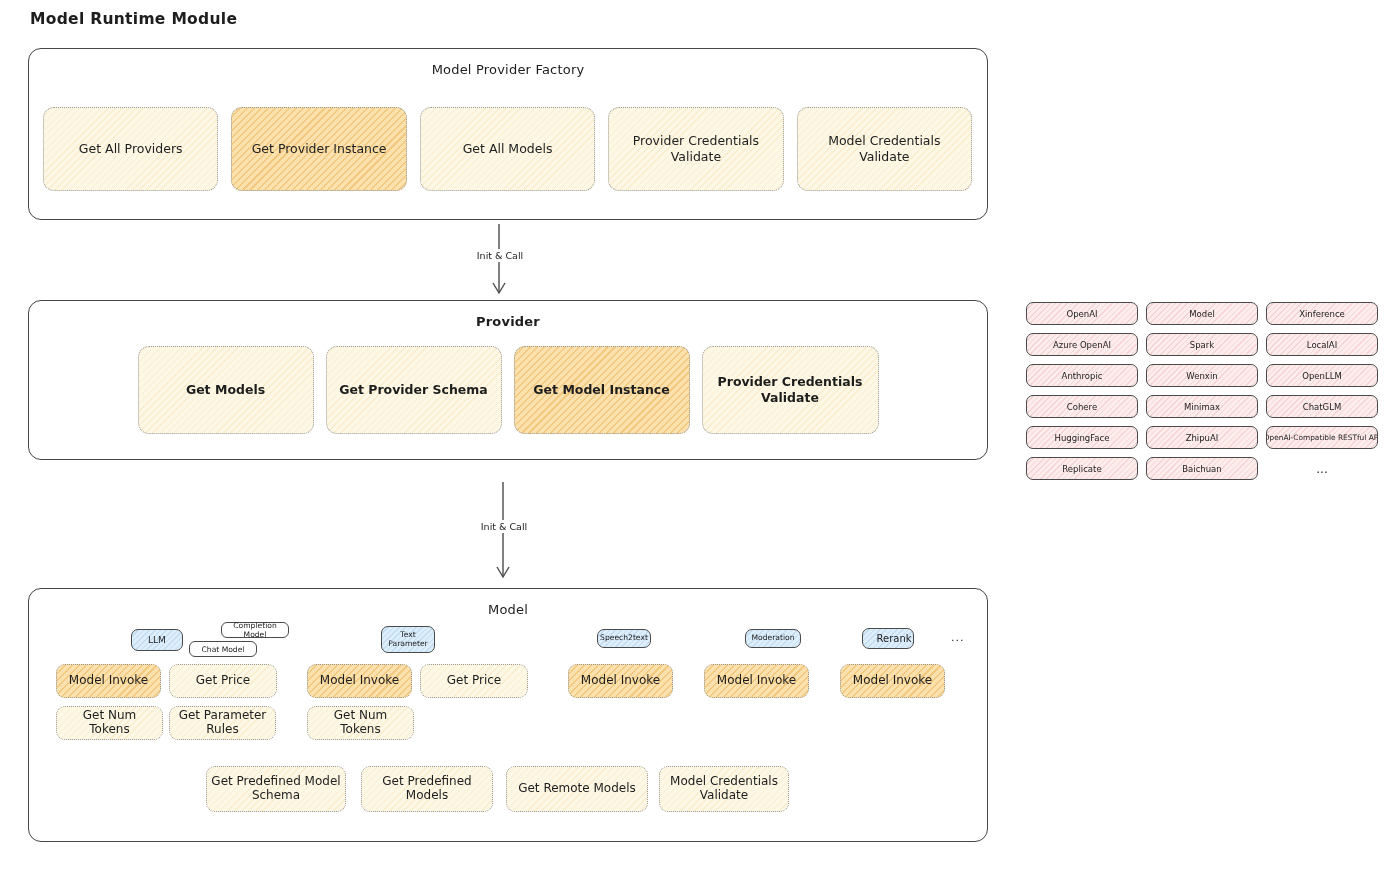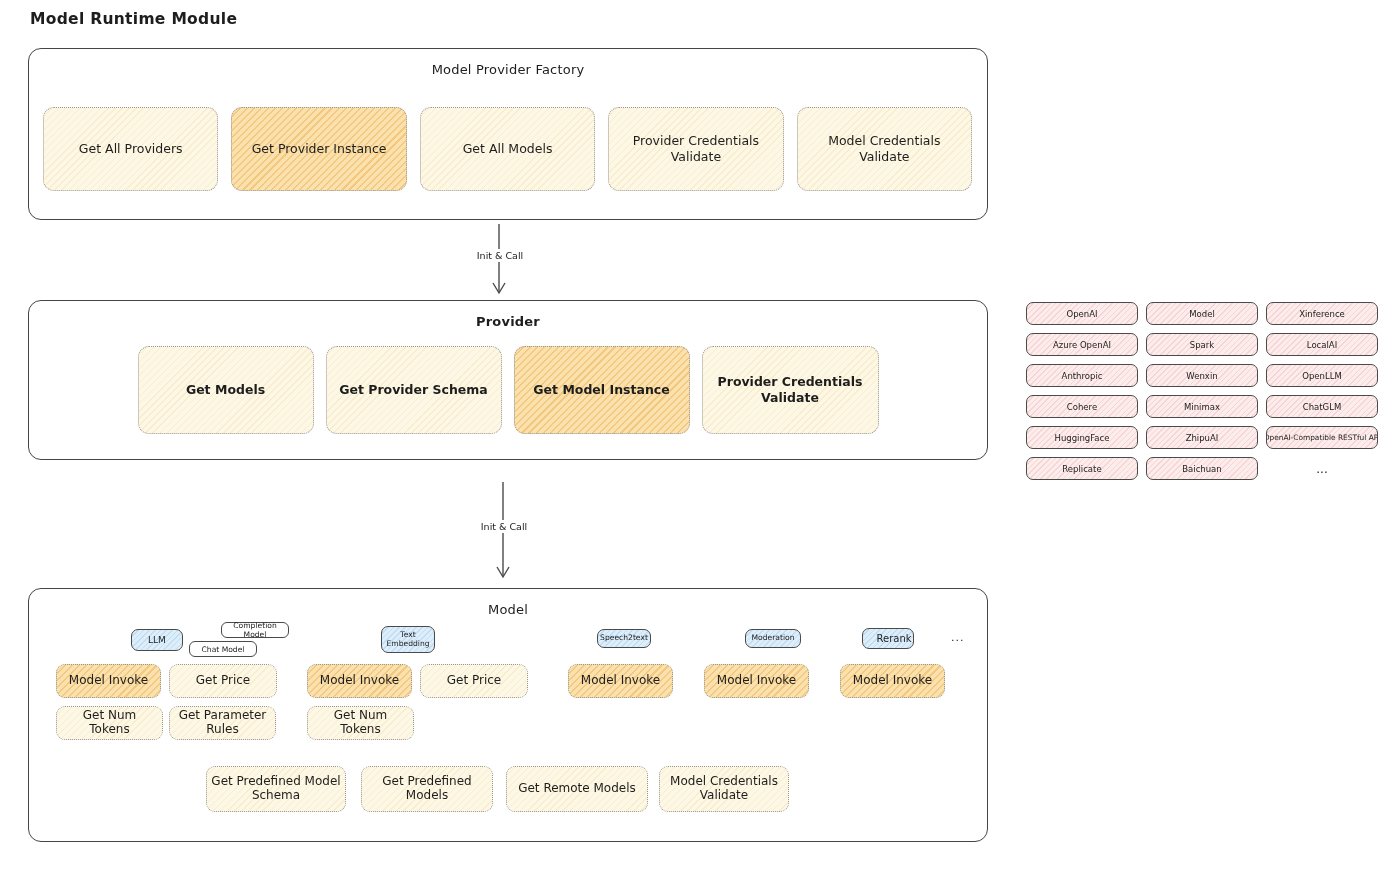--- a/index.html
+++ b/index.html
@@ -129,21 +129,21 @@
     <polyline points="3,85 9,95 15,85" fill="none" stroke="#4a4a4a" stroke-width="1.4"></polyline>
   </svg>
   <div class="arrow-label" style="left:463px;top:520px;width:78px;">Init &amp; Call</div>
 
   <section class="panel stacked" style="left:28px;top:588px;width:958px;height:252px;">
     <div class="panel-title">Model</div>
 
     <div class="tag" style="left:102px;top:40px;width:52px;height:22px;font-size:9px;">LLM</div>
     <div class="tag-white" style="left:160px;top:33px;width:68px;height:16px;margin-left:32px;">Completion Model</div>
     <div class="tag-white" style="left:160px;top:52px;width:68px;height:16px;">Chat Model</div>
-    <div class="tag" style="left:352px;top:37px;width:54px;height:27px;font-size:7.6px;padding:1px 6px;">Text Embedding</div>
+    <div class="tag" style="left:352px;top:37px;width:54px;height:27px;font-size:7.6px;padding:1px 6px;">Text Parameter</div>
     <div class="tag" style="left:568px;top:40px;width:54px;height:19px;font-size:7.6px;">Speech2text</div>
     <div class="tag" style="left:701px;top:40px;width:56px;height:19px;font-size:7.6px;margin-left:15px;">Moderation</div>
     <div class="tag" style="left:833px;top:39px;width:52px;height:21px;font-size:10px;padding-left:12px;">Rerank</div>
     <div class="ellipsis" style="left:922px;top:42px;">...</div>
 
     <div class="op hl" style="left:27px;top:75px;width:105px;">Model Invoke</div>
     <div class="op" style="left:140px;top:75px;width:108px;">Get Price</div>
     <div class="op hl" style="left:278px;top:75px;width:105px;">Model Invoke</div>
     <div class="op" style="left:391px;top:75px;width:108px;">Get Price</div>
     <div class="op hl" style="left:539px;top:75px;width:105px;">Model Invoke</div>

